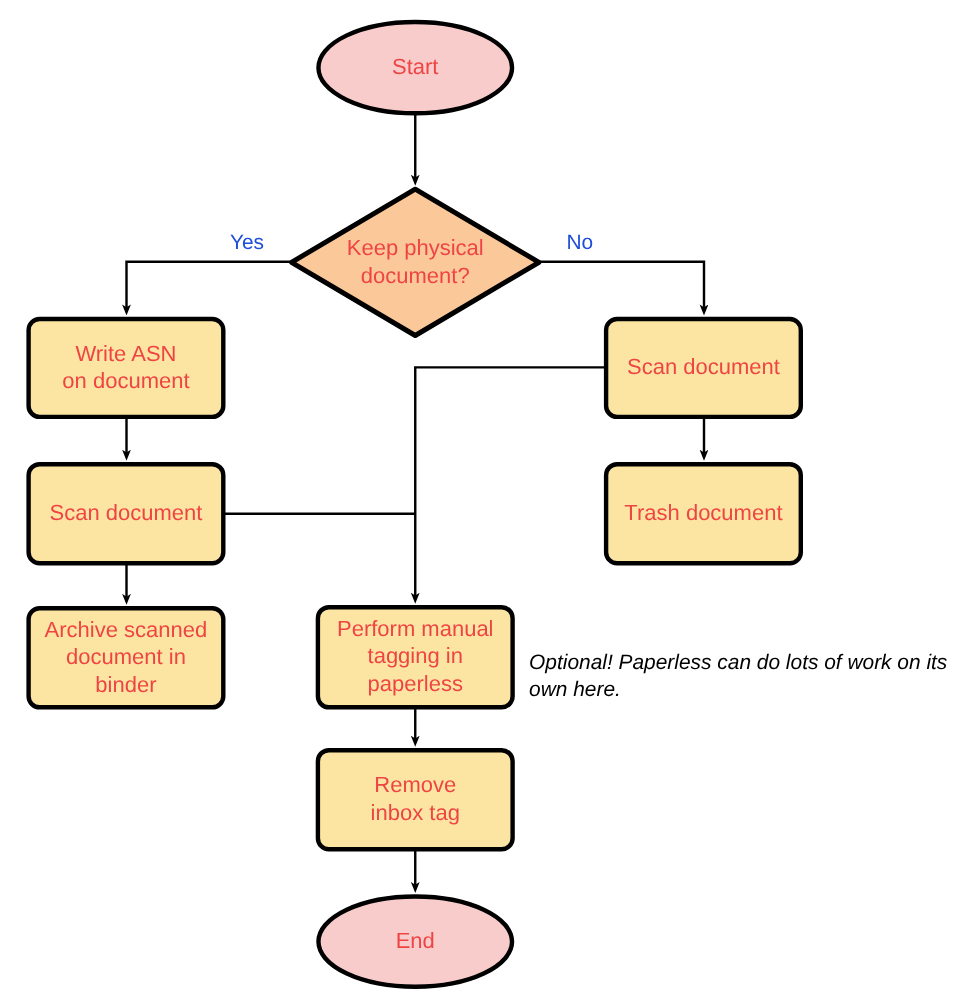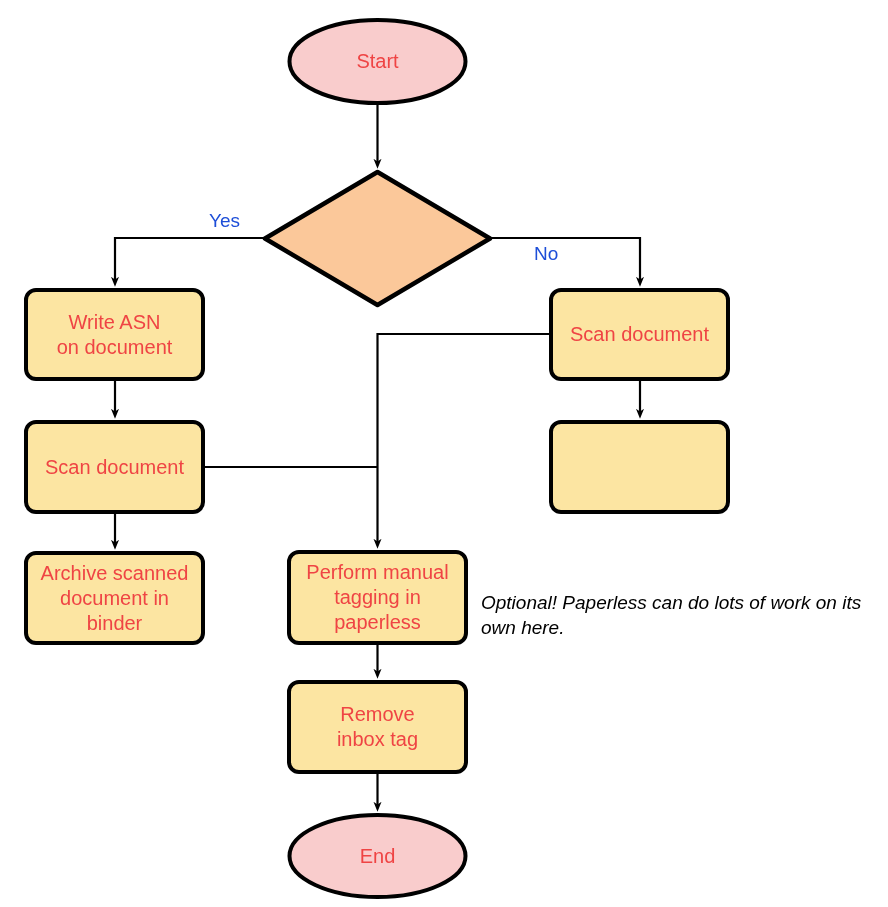--- a/index.html
+++ b/index.html
@@ -103,41 +103,44 @@
 
     <rect x="289" y="552" width="177" height="91" rx="10" ry="10" fill="#FCE5A2" stroke="#000000" stroke-width="4"></rect>
 
     <rect x="289" y="682" width="177" height="90" rx="10" ry="10" fill="#FCE5A2" stroke="#000000" stroke-width="4"></rect>
 
     <ellipse cx="377.5" cy="856" rx="88" ry="41" fill="#F9CCCC" stroke="#000000" stroke-width="4"></ellipse>
   </svg>
 
   <div class="node-label" style="left:289px; top:20px; width:177px; height:83px;">Start</div>
 
+  <div class="node-label" style="left:277px; top:172px; width:201px; height:133px;">Keep physical
+document?</div>
 
   <div class="node-label" style="left:26px; top:290px; width:177px; height:89px;">Write ASN
 on document</div>
 
   <div class="node-label" style="left:26px; top:422px; width:177px; height:90px;">Scan document</div>
 
   <div class="node-label" style="left:26px; top:553px; width:177px; height:90px;">Archive scanned
 document in
 binder</div>
 
   <div class="node-label" style="left:551px; top:290px; width:177px; height:89px;">Scan document</div>
 
+  <div class="node-label" style="left:551px; top:422px; width:177px; height:90px;">Trash document</div>
 
   <div class="node-label" style="left:289px; top:552px; width:177px; height:91px;">Perform manual
 tagging in
 paperless</div>
 
   <div class="node-label" style="left:289px; top:682px; width:177px; height:90px;">Remove
 inbox tag</div>
 
   <div class="node-label" style="left:289px; top:815px; width:177px; height:82px;">End</div>
 
   <div class="edge-label" style="left:209px; top:210px;">Yes</div>
 
-  <div class="edge-label" style="left:534px; top:210px;margin-top:33px;">No</div>
+  <div class="edge-label" style="left:515px; top:210px;">No</div>
 
   <div class="note-text" style="left:481px; top:590px; width:400px;">Optional! Paperless can do lots of work on its own here.</div>
 
 </div>
 
 </body></html>

